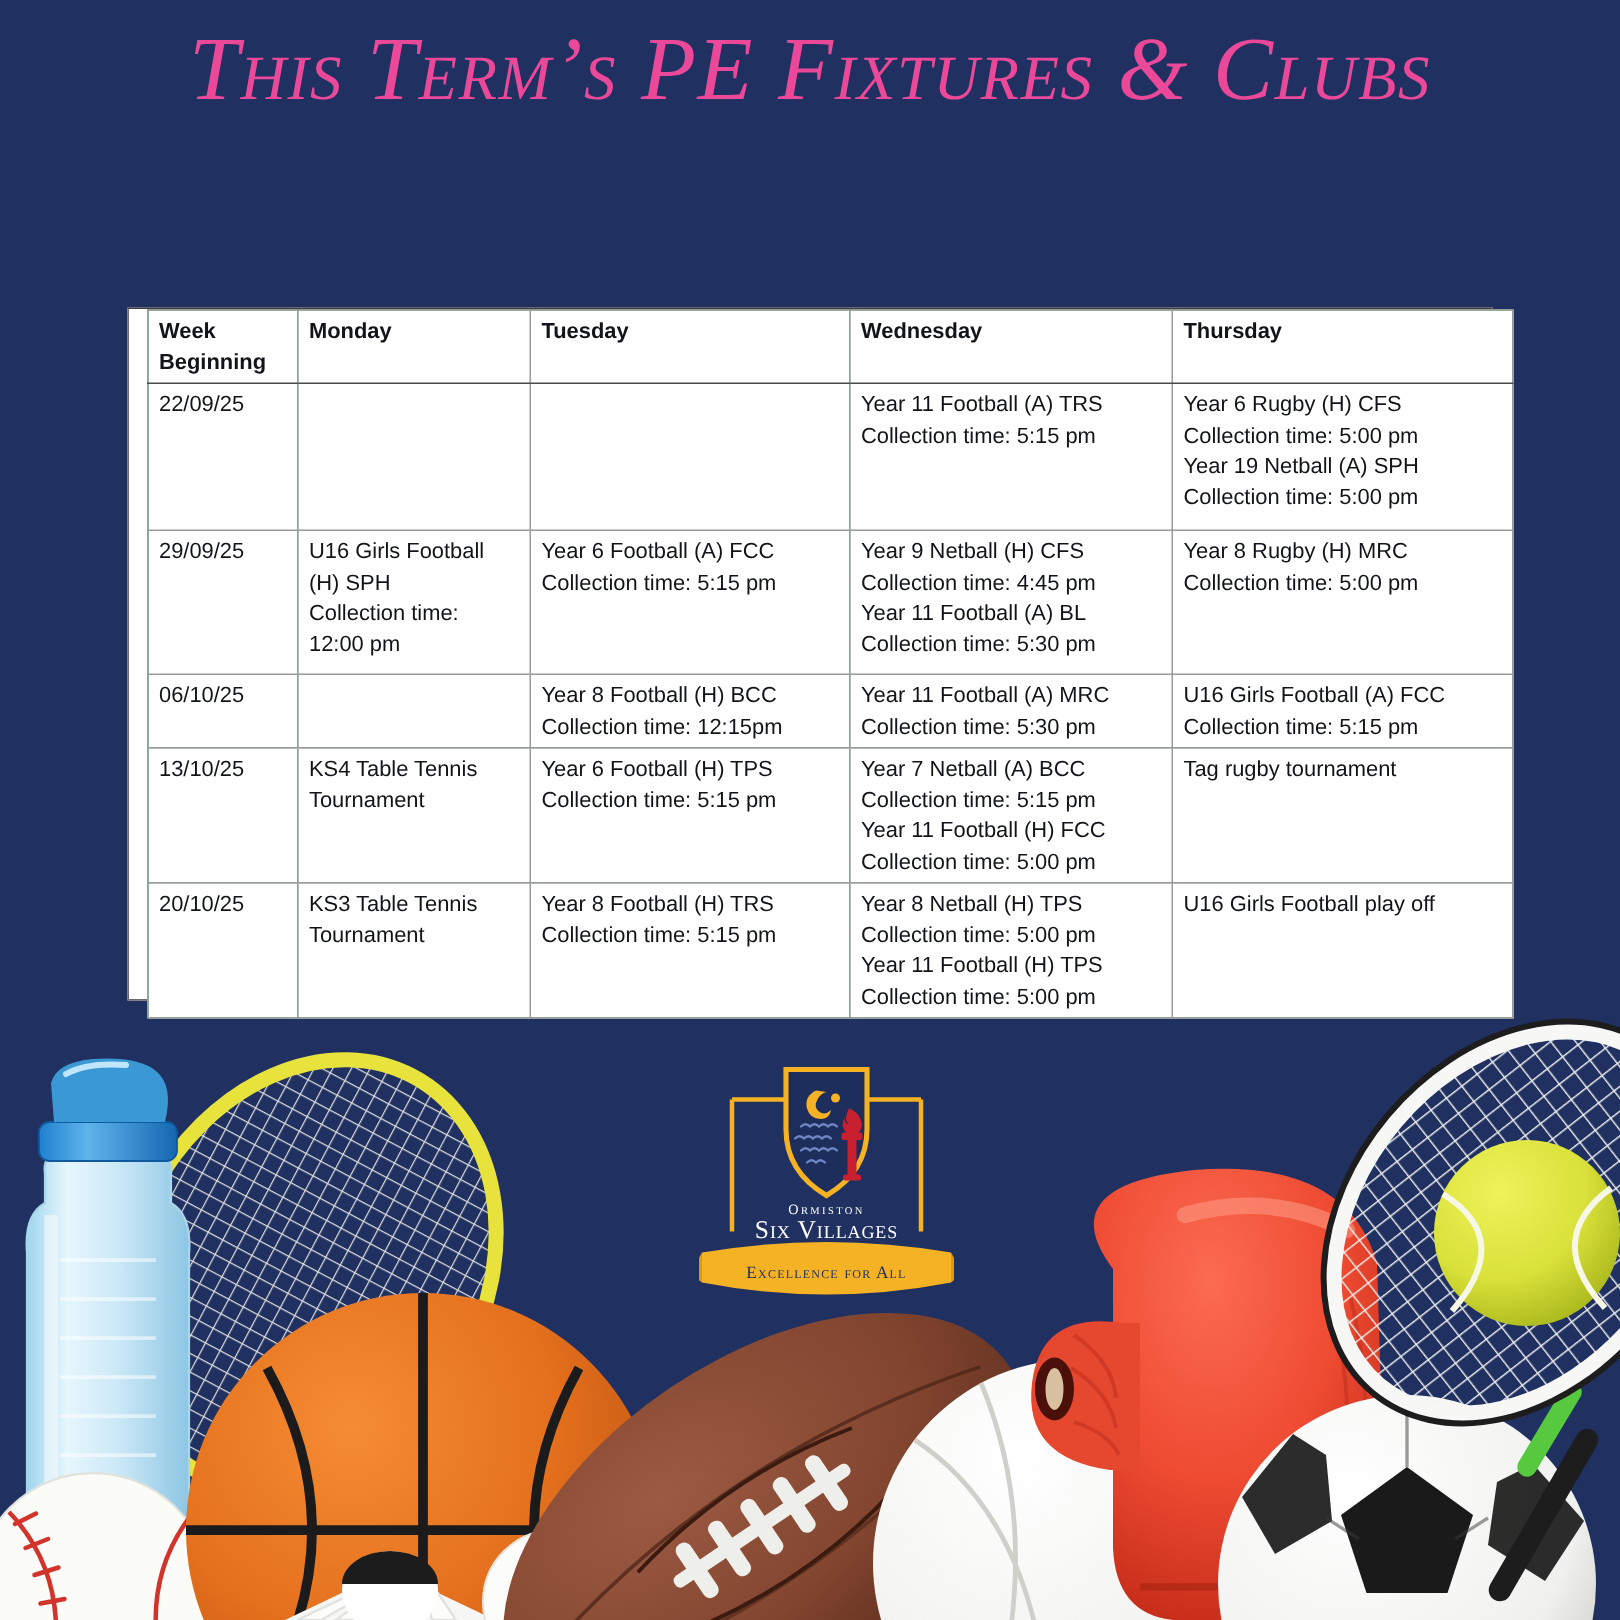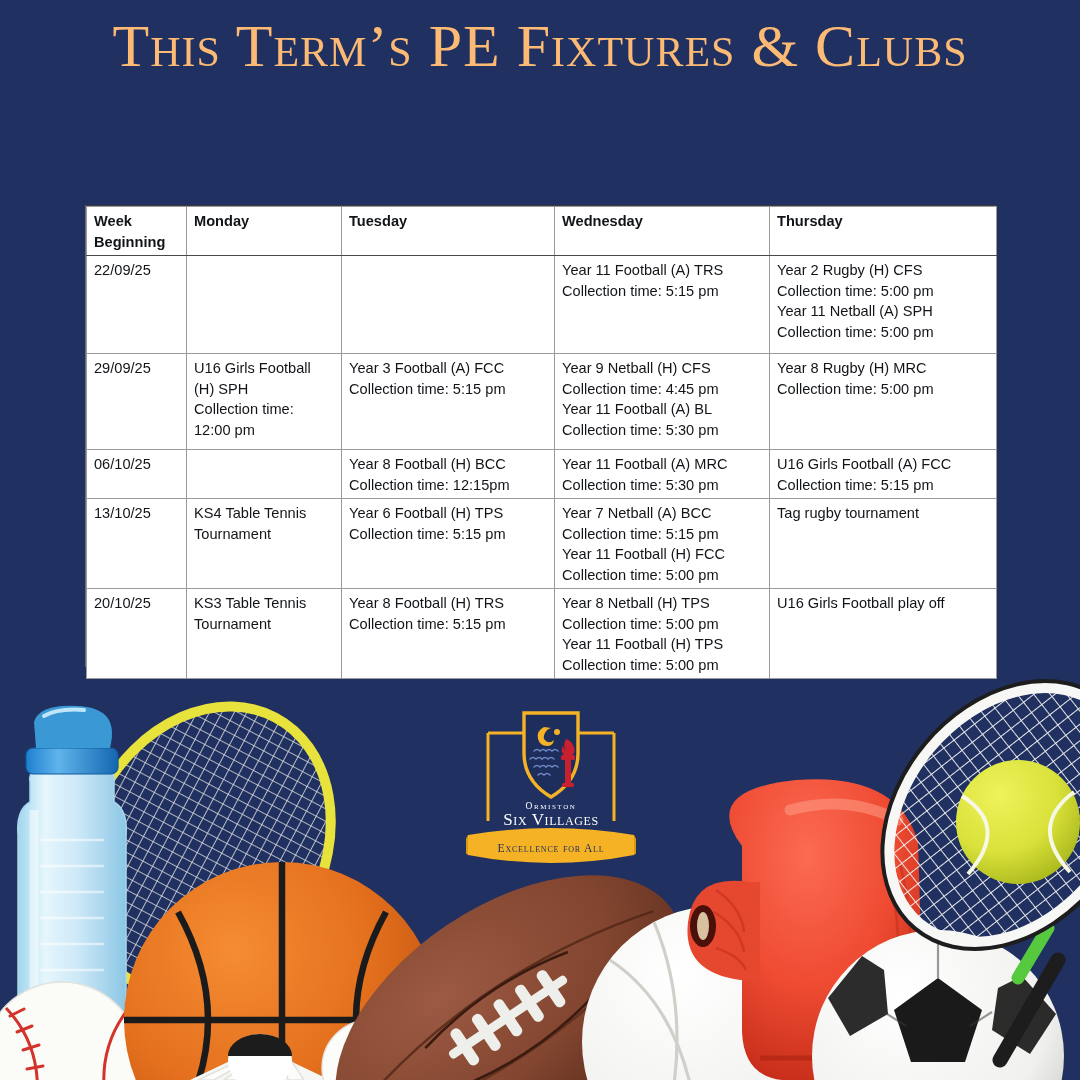--- a/index.html
+++ b/index.html
@@ -20,28 +20,29 @@
     overflow: hidden;
   }
 
   
   .title {
     position: absolute;
     top: 8px;
     left: 60px;
     width: 960px;
     text-align: center;
-    color: #fdba74;
+    color: #ec4899;
     font-family: "Liberation Serif", "DejaVu Serif", serif;
     font-size: 60px;
     line-height: 76px;
     font-variant: small-caps;
     letter-spacing: 1px;
     font-weight: 400;
     z-index: 4;
+    font-style: italic;
   }
 
   
   .table-wrap {
     position: absolute;
     left: 85px;
     top: 205px;
     width: 910px;
     height: 462px;
     background: #ffffff;
@@ -49,20 +50,21 @@
     border: 1px solid #6d6d6d;
     border-top: 1px solid #3c3c3c;
   }
 
   table.fixtures {
     width: 100%;
     height: 100%;
     border-collapse: collapse;
     table-layout: fixed;
     background: #15803d;
+    margin-left: 12px;
   }
 
   table.fixtures td,
   table.fixtures th {
     border: 1px solid #9a9a9a;
     vertical-align: top;
     padding: 4px 7px 3px 7px;
     color: #111418;
     font-family: "Liberation Sans", sans-serif;
     font-size: 14.6px;
@@ -146,37 +148,37 @@
 
         <tr class="r0">
           <td>22/09/25</td>
           <td></td>
           <td></td>
           <td>
             <span class="cell-line">Year 11 Football (A) TRS</span>
             <span class="cell-line">Collection time: 5:15 pm</span>
           </td>
           <td>
-            <span class="cell-line">Year 2 Rugby (H) CFS</span>
+            <span class="cell-line">Year 6 Rugby (H) CFS</span>
             <span class="cell-line">Collection time: 5:00 pm</span>
-            <span class="cell-line">Year 11 Netball (A) SPH</span>
+            <span class="cell-line">Year 19 Netball (A) SPH</span>
             <span class="cell-line">Collection time: 5:00 pm</span>
           </td>
         </tr>
 
         <tr class="r1">
           <td>29/09/25</td>
           <td>
             <span class="cell-line">U16 Girls Football</span>
             <span class="cell-line">(H) SPH</span>
             <span class="jline">Collection time:</span>
             <span class="cell-line">12:00 pm</span>
           </td>
           <td>
-            <span class="cell-line">Year 3 Football (A) FCC</span>
+            <span class="cell-line">Year 6 Football (A) FCC</span>
             <span class="cell-line">Collection time: 5:15 pm</span>
           </td>
           <td>
             <span class="cell-line">Year 9 Netball (H) CFS</span>
             <span class="cell-line">Collection time: 4:45 pm</span>
             <span class="cell-line">Year 11 Football (A) BL</span>
             <span class="cell-line">Collection time: 5:30 pm</span>
           </td>
           <td>
             <span class="cell-line">Year 8 Rugby (H) MRC</span>

